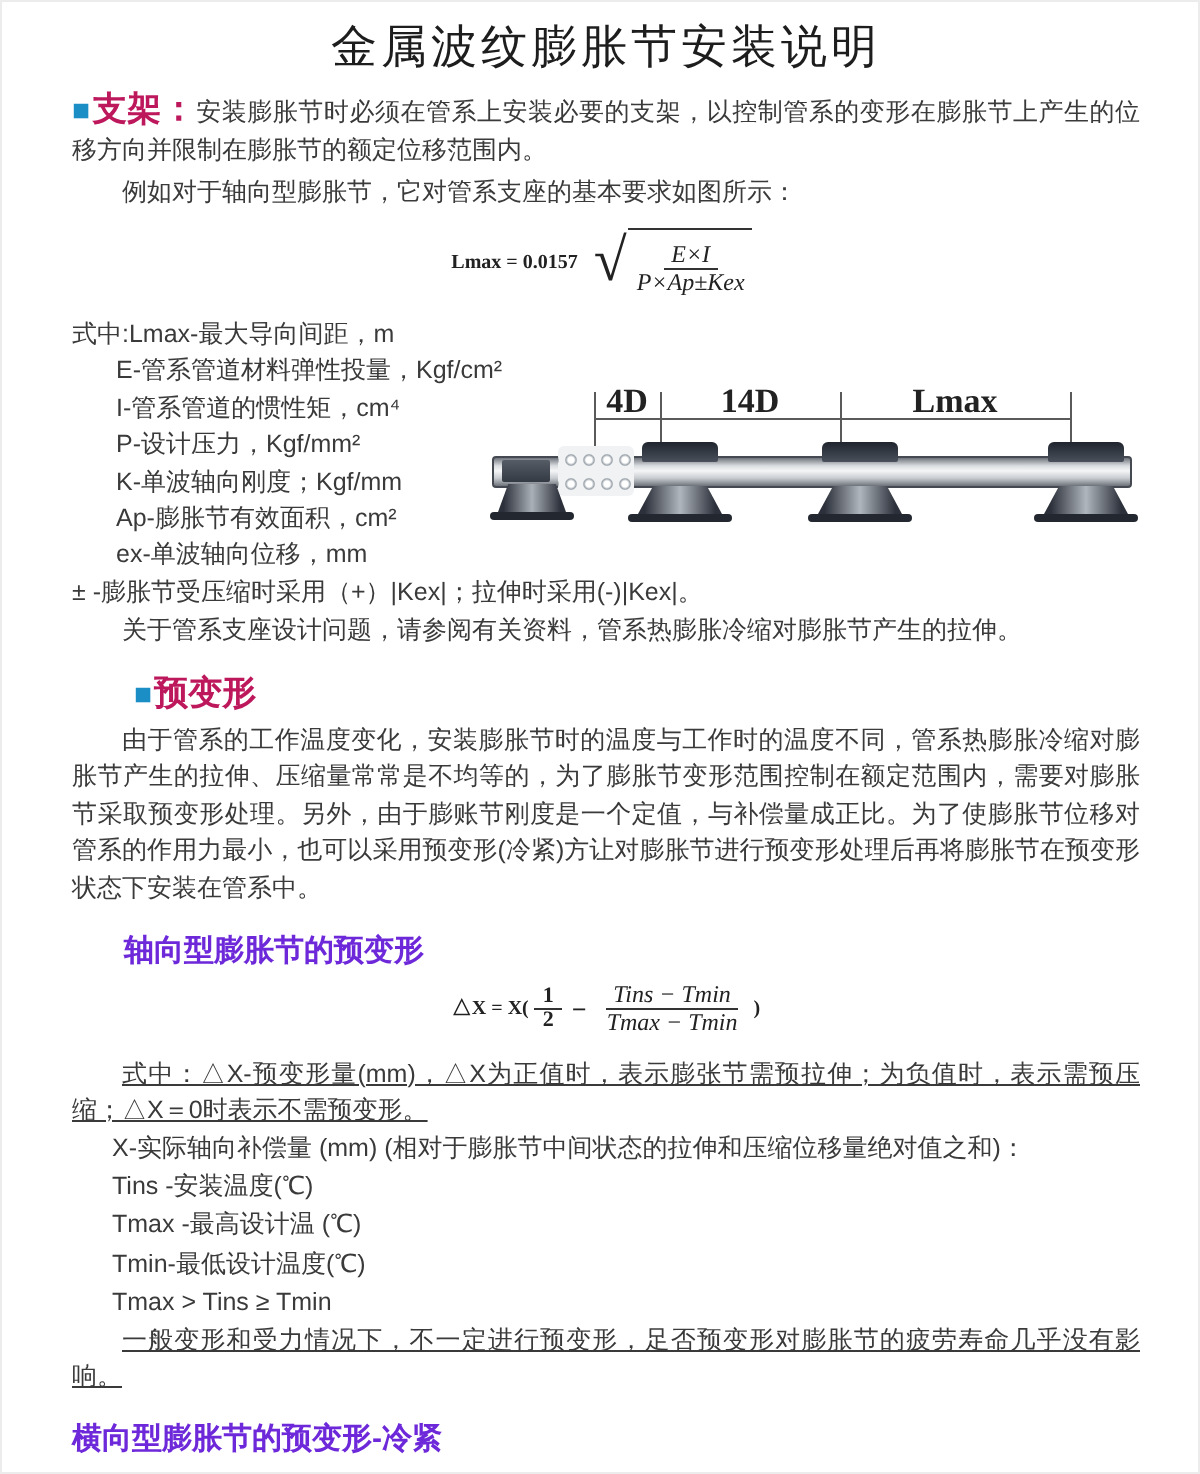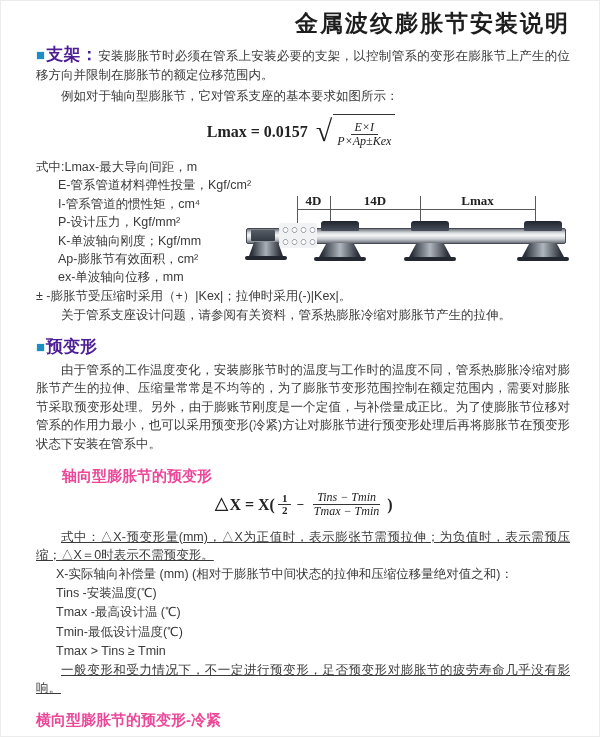--- a/index.html
+++ b/index.html
@@ -5,74 +5,74 @@
   html,body{margin:0;padding:0;background:#ffffff;}
   .page{
     width:600px;height:737px;overflow:hidden;box-sizing:border-box;
     background:#fff;box-shadow:inset 0 0 0 1px #ececec;
     padding:10px 30px 0 36px;
     font-family:"Liberation Sans",sans-serif;
     color:#3a3a3a;font-size:12.5px;line-height:19px;
     position:relative;
   }
   .doc-title{
-    text-align:right;font-size:23px;font-weight:bold;color:#1d1d1d;
+    text-align:center;font-size:23px;font-weight:normal;color:#1d1d1d;
     margin:4px 0 12px;letter-spacing:2px;
   }
   .accent{color:#199ad3;}
-  .sec-head{font-size:17px;font-weight:bold;color:#4c1d95;}
+  .sec-head{font-size:17px;font-weight:bold;color:#be185d;}
   .sec-marker{font-size:15px;color:#1b8ec6;margin-right:1px;}
   p{margin:0;text-align:justify;}
   .indent{text-indent:2em;}
   
   .formula{
     display:flex;align-items:center;justify-content:center;
     font-family:"Liberation Serif",serif;color:#222;
   }
-  .f-lhs,.f-rhs{font-weight:bold;font-size:16px;white-space:pre;}
+  .f-lhs,.f-rhs{font-weight:bold;font-size:10px;white-space:pre;}
   .frac{display:inline-flex;flex-direction:column;align-items:center;
         font-style:italic;font-size:12px;line-height:13px;margin:0 4px;}
   .frac .num{border-bottom:1px solid #333;padding:0 4px;}
   .frac .den{padding:0 4px;}
   .mini-frac{font-style:normal;font-weight:bold;font-size:11px;line-height:11px;margin:0 3px;}
   .sqrt-wrap{display:inline-flex;align-items:flex-start;margin-left:8px;}
   .radical{font-size:30px;line-height:30px;font-weight:normal;transform:translateY(2px);margin-right:-3px;}
   .sqrt-frac{border-top:1.6px solid #333;padding-top:6px;}
   .op{font-weight:bold;font-size:13px;margin:0 2px;}
   
   .defs-zone{position:relative;margin-top:10px;}
   .defs p{text-align:left;line-height:18.4px;}
   .defs p.d-ind{padding-left:22px;}
   
   .diagram{position:absolute;left:209px;top:32px;width:336px;height:95px;}
   .dim-line{position:absolute;left:52px;top:19px;width:238px;height:1px;background:#5a5a5a;}
   .tick{position:absolute;top:6px;width:1px;height:33px;background:#5a5a5a;}
   .dim-label{position:absolute;top:1px;text-align:center;
-             font-family:"Liberation Serif",serif;font-weight:bold;font-size:13px;color:#222;}
+             font-family:"Liberation Serif",serif;font-weight:bold;font-size:17px;color:#222;}
   .pipe{position:absolute;left:1px;top:38px;width:318px;height:14px;
         border:1px solid #454a52;border-radius:2px;
         background:linear-gradient(to bottom,#70757d 0%,#dadde0 28%,#f4f5f6 46%,#c8ccd1 72%,#6d727a 100%);}
   .bellows{position:absolute;left:34px;top:33px;width:38px;height:25px;border-radius:3px;
         background-color:#f1f2f3;
         background-image:radial-gradient(circle at 50% 50%, #ffffff 1.5px, #9ba3ab 2.6px, rgba(0,0,0,0) 3.2px);
         background-size:9px 12px;background-position:2px 1px;}
   .cap{position:absolute;top:31px;height:10px;border-radius:3px 3px 1px 1px;
        background:linear-gradient(to bottom,#1f242d,#4a515c);}
   .pedestal{position:absolute;top:53px;height:14px;
        clip-path:polygon(18% 0,82% 0,100% 100%,0 100%);
        background:linear-gradient(to right,#2b303a 8%,#b0b6bd 50%,#2b303a 92%);}
   .base{position:absolute;top:67px;height:4px;background:#23272f;border-radius:2px;}
   .anchor-cap{position:absolute;left:6px;top:40px;width:24px;height:11px;
        background:linear-gradient(to bottom,#565c66,#343a44);border-radius:1px;}
   .anchor-pedestal{position:absolute;left:4px;top:52px;width:34px;height:14px;
        clip-path:polygon(15% 0,85% 0,100% 100%,0 100%);
        background:linear-gradient(to right,#2b303a 8%,#aab0b7 50%,#2b303a 92%);}
   .anchor-base{position:absolute;left:0;top:66px;width:42px;height:4px;background:#23272f;border-radius:2px;}
   
-  .sub-head{font-size:15px;font-weight:bold;color:#ec4899;}
+  .sub-head{font-size:15px;font-weight:bold;color:#6d28d9;}
   .axial-lines p{line-height:18.2px;margin-bottom:1px;text-align:left;}
   .axial-lines p.wrapping{text-align:justify;text-decoration:underline;}
   .axial-lines p.d-ind{padding-left:20px;}
 </style>
 </head>
 <body>
 
 <div class="page">
 
   <div class="doc-title">金属波纹膨胀节安装说明</div>
@@ -128,21 +128,21 @@
       <div class="cap" style="left:166px;width:38px;"></div>
       <div class="pedestal" style="left:164px;width:42px;"></div>
       <div class="base" style="left:159px;width:52px;"></div>
 
       <div class="cap" style="left:279px;width:38px;"></div>
       <div class="pedestal" style="left:277px;width:42px;"></div>
       <div class="base" style="left:272px;width:52px;"></div>
     </div>
   </div>
 
-  <div style="margin-top:12px;"><span class="sec-marker accent">■</span><span class="sec-head">预变形</span></div>
+  <div style="margin-top:12px;margin-left:31px;"><span class="sec-marker accent">■</span><span class="sec-head">预变形</span></div>
   <p class="indent" style="margin-top:3px;line-height:18.6px;">由于管系的工作温度变化，安装膨胀节时的温度与工作时的温度不同，管系热膨胀冷缩对膨胀节产生的拉伸、压缩量常常是不均等的，为了膨胀节变形范围控制在额定范围内，需要对膨胀节采取预变形处理。另外，由于膨账节刚度是一个定值，与补偿量成正比。为了使膨胀节位移对管系的作用力最小，也可以采用预变形(冷紧)方让对膨胀节进行预变形处理后再将膨胀节在预变形状态下安装在管系中。</p>
 
   <div class="sub-head" style="margin:12px 0 6px 26px;">轴向型膨胀节的预变形</div>
 
   <div class="formula" style="margin:6px 0 10px;">
     <span class="f-lhs">△X = X(</span>
     <span class="frac mini-frac">
       <span class="num">1</span>
       <span class="den">2</span>
     </span>

